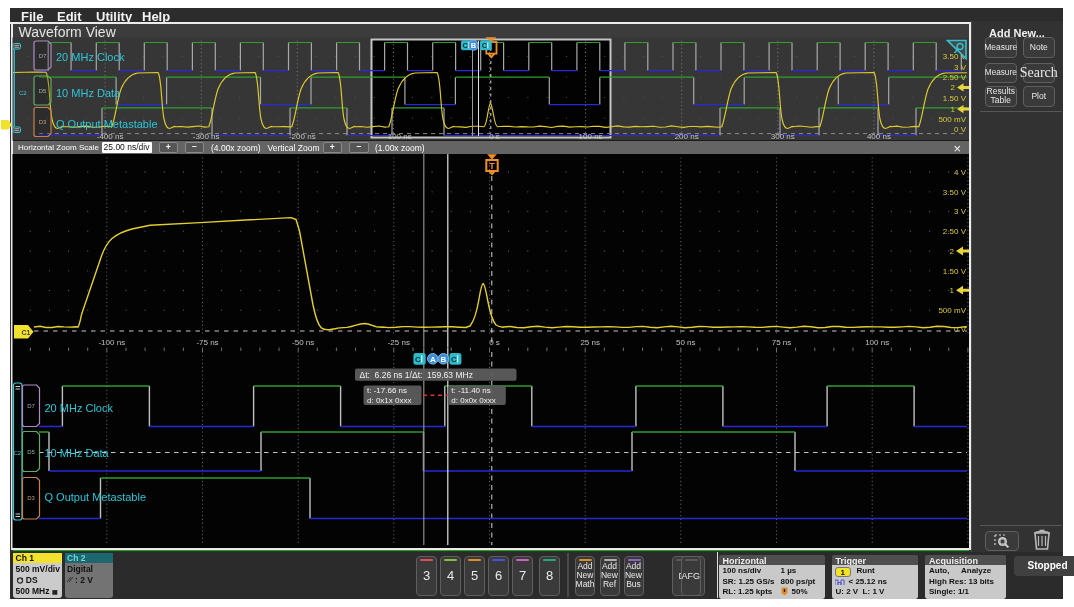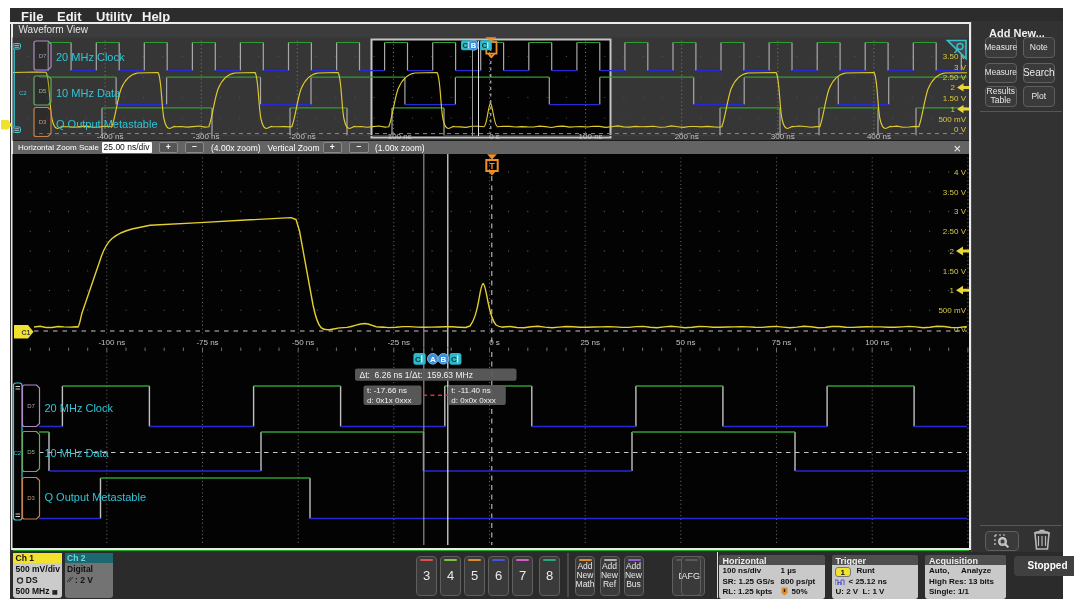--- a/index.html
+++ b/index.html
@@ -15,21 +15,21 @@
 <span class="abs" style="left:86px;top:0.5px;">Utility</span>
 <span class="abs" style="left:132px;top:0.5px;">Help</span>
 </div>
 <div class="abs" style="left:10px;top:22px;width:1053px;height:1.5px;background:#ececec;"></div>
 
 <div class="abs" style="left:10px;top:23.5px;width:1053px;height:575.5px;background:#323232;"></div>
 
 <div class="abs" style="left:10.5px;top:23.5px;width:960.5px;height:526.5px;border-left:2px solid #eaeaea;border-right:2px solid #eaeaea;border-bottom:2px solid #eaeaea;background:#000;"></div>
 <div class="abs" style="left:12.5px;top:549.8px;width:956.5px;height:1.6px;background:#1fa51f;"></div>
 
-<div class="abs" style="left:12.5px;top:23.5px;width:956.5px;height:14px;background:#3c3c3c;color:#e4e4e4;font-size:10px;">
+<div class="abs" style="left:12.5px;top:23.5px;width:956.5px;height:14px;background:#3c3c3c;color:#e4e4e4;font-size:14px;">
     <span class="abs" style="left:6px;top:0.5px;">Waveform View</span>
   </div>
 
 <div class="abs" style="left:12.5px;top:140.5px;width:956.5px;height:13.5px;background:#646464;color:#fff;font-size:8.5px;">
 <span class="abs" style="left:5.5px;top:2.5px;font-size:8px;text-align:right;">Horizontal Zoom Scale</span>
 <span class="abs" style="left:89px;top:1.5px;width:50px;height:10.5px;background:#fff;color:#111;text-align:center;border-radius:1px;">25.00 ns/div</span>
 <span class="abs" style="left:146px;top:1.5px;width:19.5px;height:10.5px;background:#555;border:1px solid #8a8a8a;border-radius:2px;text-align:center;line-height:8px;font-weight:bold;">+</span>
 <span class="abs" style="left:172px;top:1.5px;width:19.5px;height:10.5px;background:#555;border:1px solid #8a8a8a;border-radius:2px;text-align:center;line-height:7px;font-weight:bold;">–</span>
 <span class="abs" style="left:198.5px;top:2px;">(4.00x zoom)</span>
 <span class="abs" style="left:255px;top:2px;">Vertical Zoom</span>
@@ -231,21 +231,21 @@
 <div class="abs" style="left:972.5px;top:277px;width:5px;height:17px;background:#4a4a4a;border-radius:2px;"></div>
 <div class="abs" style="left:974px;top:280px;width:2px;height:2px;background:#b8b8b8;border-radius:1px;box-shadow:0 4.5px #b8b8b8,0 9px #b8b8b8;"></div>
 
 <div class="abs" style="left:971px;top:21px;width:92px;height:531px;background:#323232;border-left:1px solid #4a4a4a;"></div>
 <div class="abs" style="left:971px;top:23px;width:92px;color:#f0f0f0;font-size:11px;font-weight:bold;text-align:center;">
     <span class="abs" style="left:0;top:4px;width:100%;">Add New...</span>
   </div>
 <div class="btn" style="left:984.5px;top:37px;width:32.5px;height:20.5px;font-size:8.5px;">Measure</div>
 <div class="btn" style="left:1022.5px;top:37px;width:32.5px;height:20.5px;font-size:8.5px;">Note</div>
 <div class="btn" style="left:984.5px;top:62.5px;width:32.5px;height:20.5px;font-size:8.2px;">Measure</div>
-<div class="btn" style="left:1022.5px;top:62.5px;width:32.5px;height:20.5px;font-size:10px;">Search</div>
+<div class="btn" style="left:1022.5px;top:62.5px;width:32.5px;height:20.5px;font-size:14px;font-family:Liberation Serif, serif;">Search</div>
 <div class="btn" style="left:984.5px;top:86px;width:32.5px;height:20.5px;font-size:8.5px;line-height:9px;">Results<br>Table</div>
 <div class="btn" style="left:1022.5px;top:86px;width:32.5px;height:20.5px;font-size:8.5px;">Plot</div>
 <div class="abs" style="left:980px;top:111px;width:82px;height:1px;background:#575757;"></div>
 <div class="abs" style="left:980px;top:525px;width:82px;height:1px;background:#575757;"></div>
 <div class="btn" style="left:984.5px;top:530.5px;width:34px;height:20px;">
 <svg width="22" height="16" viewBox="0 0 22 16">
       <path d="M4 2h2M8 2h2M12 2h2M4 2v2M4 6v2M4 10v2" stroke="#cfcfcf" stroke-width="1.2" fill="none"></path>
       <rect x="9" y="6" width="5" height="5" fill="none" stroke="#cfcfcf" stroke-width="1.2"></rect>
       <circle cx="11.5" cy="8.5" r="3.8" fill="none" stroke="#cfcfcf" stroke-width="1.4"></circle>
       <path d="M14.2 11.2l3.2 3.2" stroke="#cfcfcf" stroke-width="2"></path>

